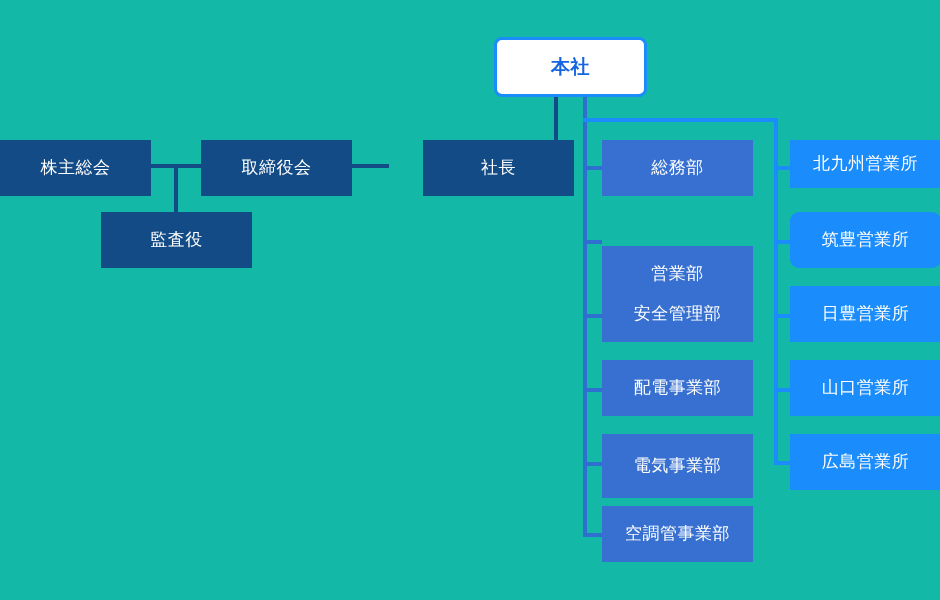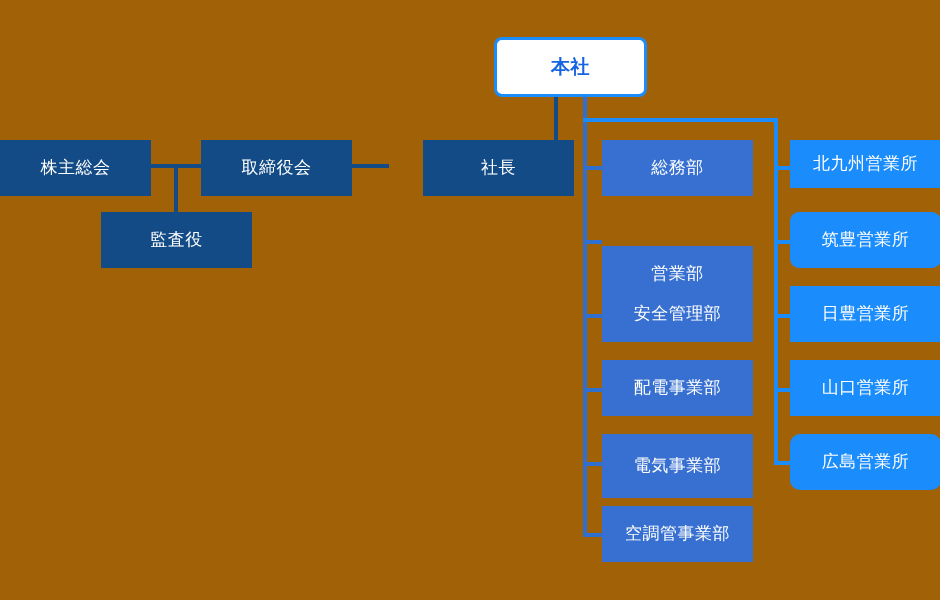--- a/index.html
+++ b/index.html
@@ -8,21 +8,21 @@
     padding: 0;
     background: #000000;
   }
   body {
     font-family: "Liberation Sans", "DejaVu Sans", sans-serif;
   }
   #chart-root {
     position: relative;
     width: 940px;
     height: 600px;
-    background: #a16207;
+    background: #14b8a6;
     overflow: hidden;
   }
   .node {
     position: absolute;
     box-sizing: border-box;
     display: flex;
     align-items: center;
     justify-content: center;
     text-align: center;
     line-height: 1.2;
@@ -139,17 +139,17 @@
   </div>
   <div class="node node-office" style="left:790px; top:212px; width:151px; height:56px;border-radius:9px;">
     <span>筑豊営業所</span>
   </div>
   <div class="node node-office" style="left:790px; top:286px; width:151px; height:56px;">
     <span>日豊営業所</span>
   </div>
   <div class="node node-office" style="left:790px; top:360px; width:151px; height:56px;">
     <span>山口営業所</span>
   </div>
-  <div class="node node-office" style="left:790px; top:434px; width:151px; height:56px;border-radius:10px;">
+  <div class="node node-office" style="left:790px; top:434px; width:151px; height:56px;">
     <span>広島営業所</span>
   </div>
 
 </div>
 
 </body></html>

